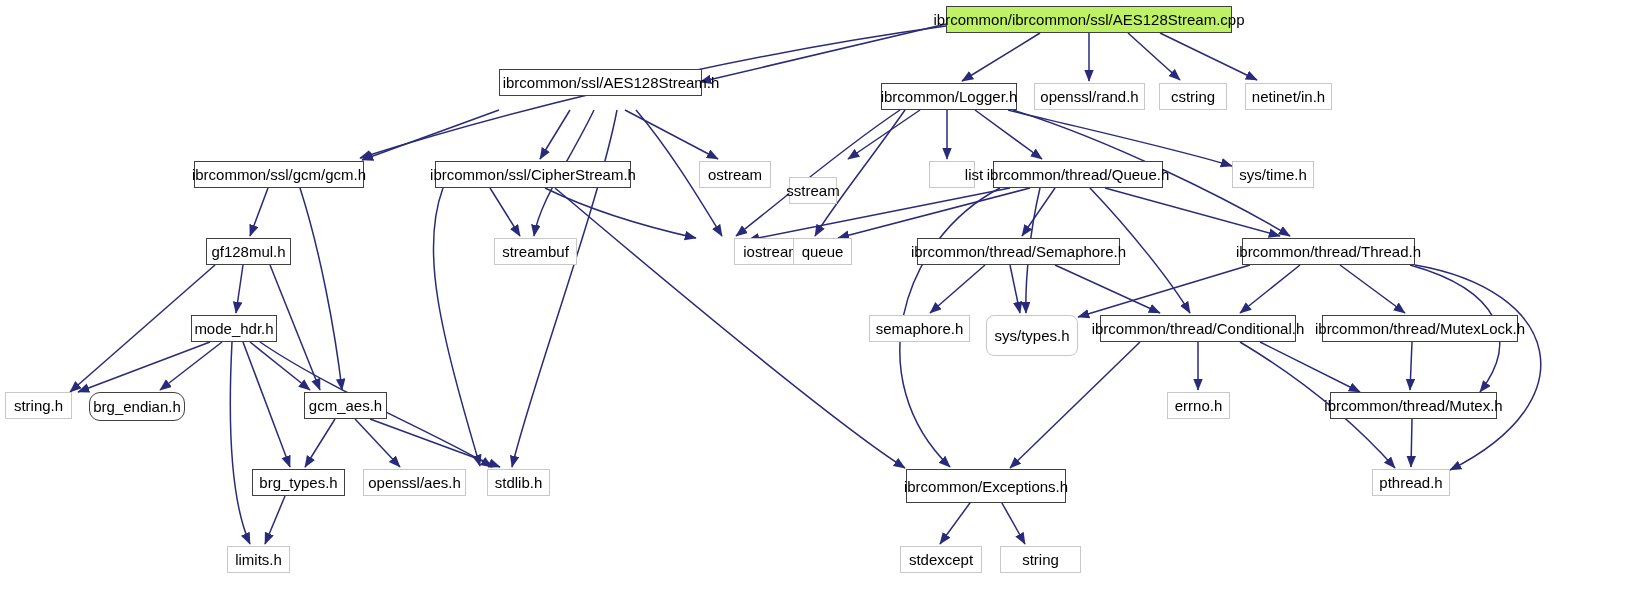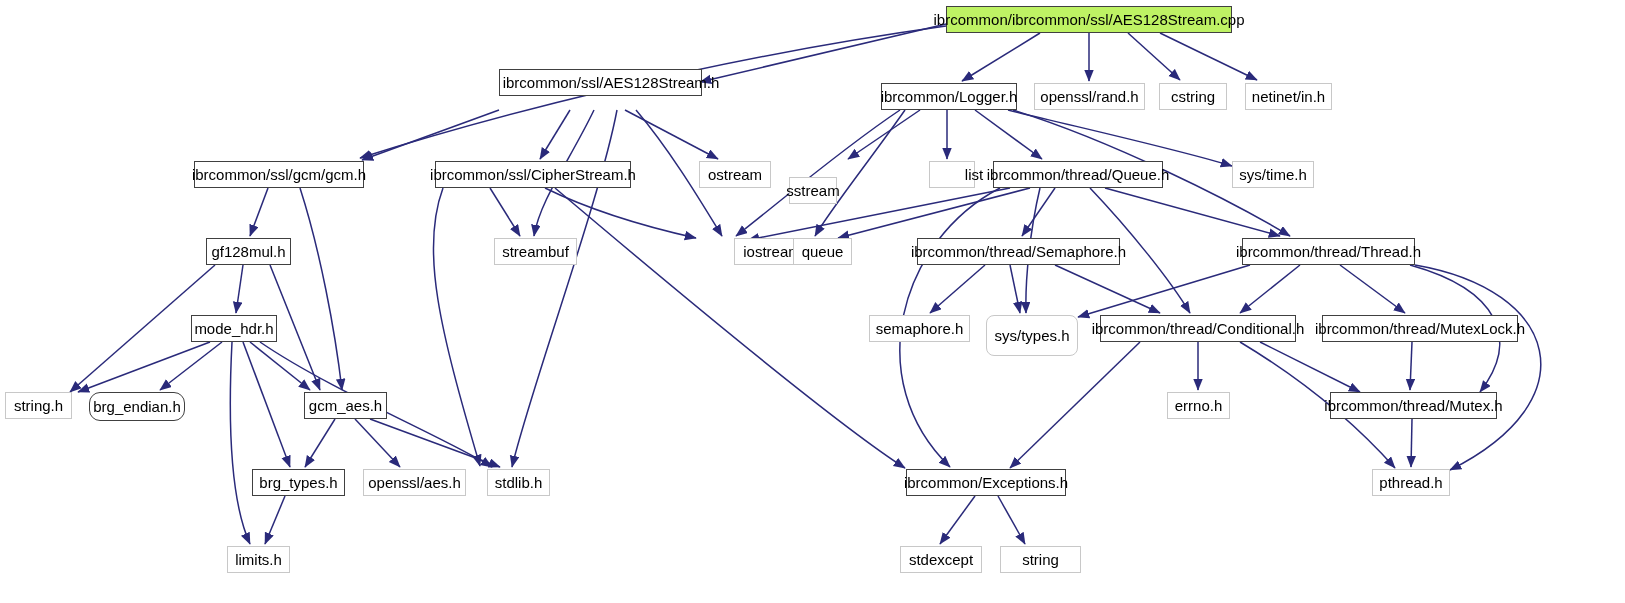--- a/index.html
+++ b/index.html
@@ -120,19 +120,19 @@
       <div class="node hdr" style="left: 1100px; top: 315px; width: 196px; height: 27px;">ibrcommon/thread/Conditional.h</div>
       <div class="node hdr" style="left: 1322px; top: 315px; width: 196px; height: 27px;">ibrcommon/thread/MutexLock.h</div>
       <div class="node sys" style="left: 5px; top: 392px; width: 67px; height: 27px;">string.h</div>
       <div class="node hdr" style="left: 89px; top: 392px; width: 96px; height: 29px; border-radius: 11px;">brg_endian.h</div>
       <div class="node hdr" style="left: 304px; top: 392px; width: 83px; height: 27px;">gcm_aes.h</div>
       <div class="node sys" style="left: 1167px; top: 392px; width: 63px; height: 27px;">errno.h</div>
       <div class="node hdr" style="left: 1330px; top: 392px; width: 167px; height: 27px;">ibrcommon/thread/Mutex.h</div>
       <div class="node hdr" style="left: 252px; top: 469px; width: 93px; height: 27px;">brg_types.h</div>
       <div class="node sys" style="left: 363px; top: 469px; width: 103px; height: 27px;">openssl/aes.h</div>
       <div class="node sys" style="left: 487px; top: 469px; width: 63px; height: 27px;">stdlib.h</div>
-      <div class="node hdr" style="left: 906px; top: 469px; width: 160px; height: 27px;">ibrcommon/Exceptions.h</div>
+      <div class="node hdr" style="left: 906px; top: 469px; width: 160px; height: 34px;">ibrcommon/Exceptions.h</div>
       <div class="node sys" style="left: 1372px; top: 469px; width: 78px; height: 27px;">pthread.h</div>
       <div class="node sys" style="left: 227px; top: 546px; width: 63px; height: 27px;">limits.h</div>
       <div class="node sys" style="left: 900px; top: 546px; width: 82px; height: 27px;">stdexcept</div>
       <div class="node sys" style="left: 1000px; top: 546px; width: 81px; height: 27px;">string</div>
     </div>
 </div>
 
 </body></html>

